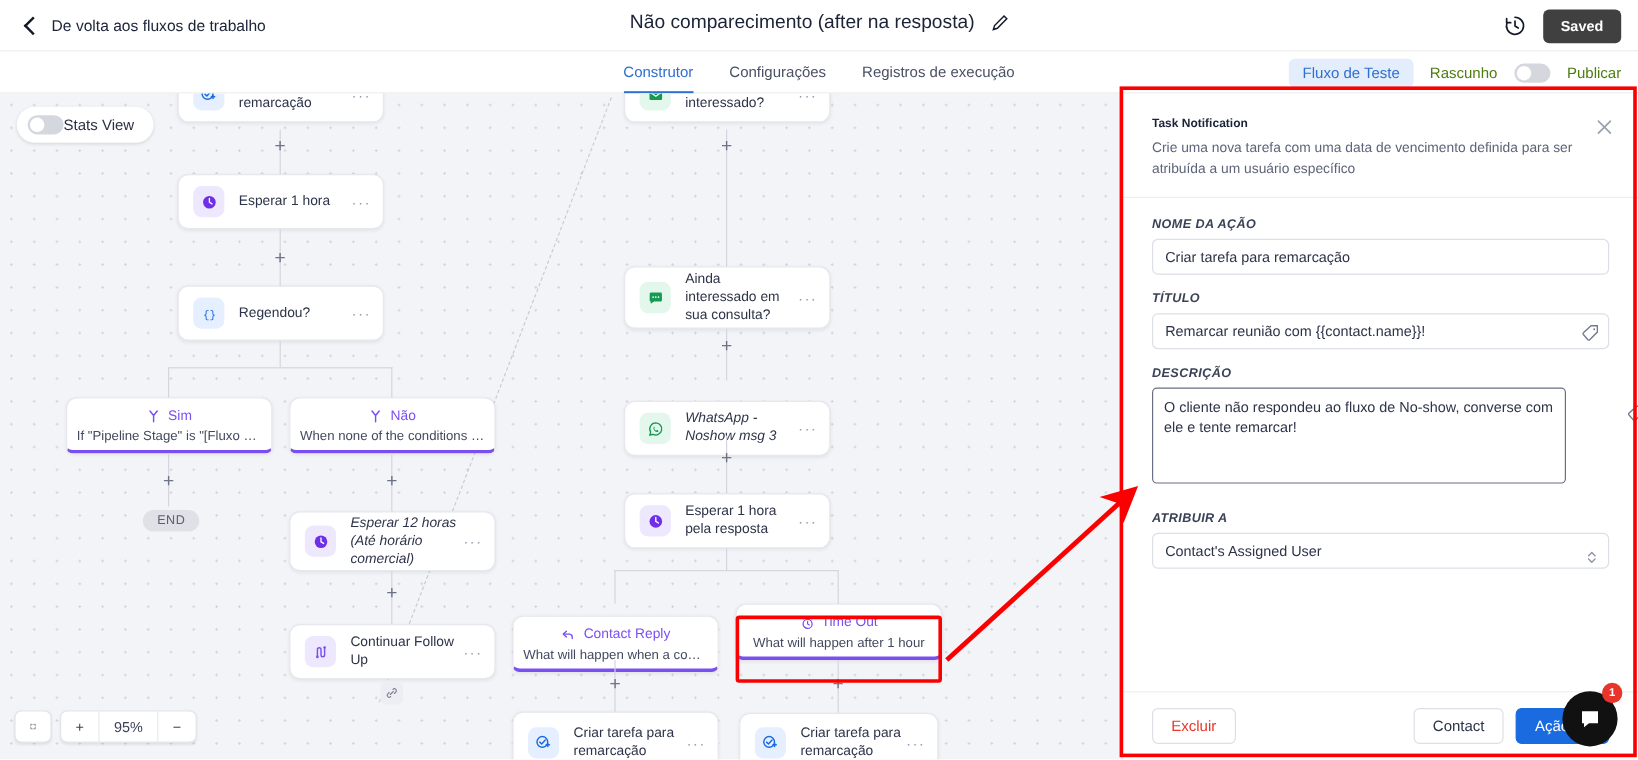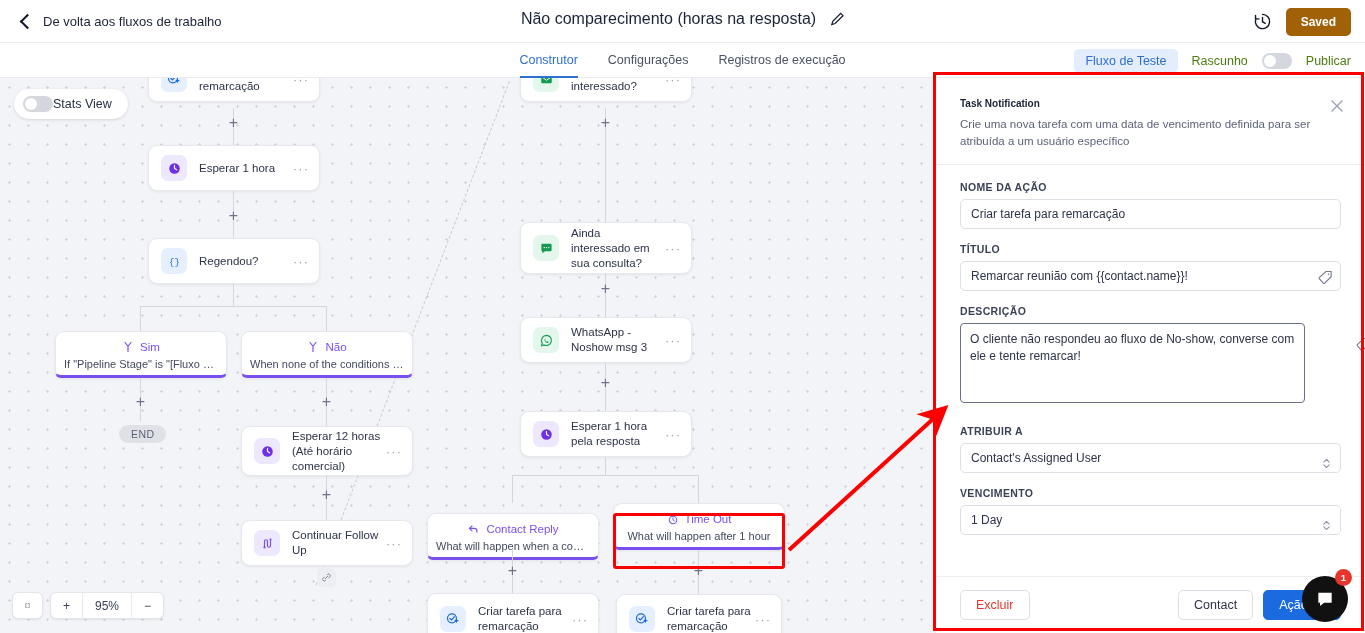--- a/index.html
+++ b/index.html
@@ -32,21 +32,21 @@
     display: flex; align-items: center; gap: 14px;
   }
   .title-text { font-size: 16px; color: #1b2337; white-space: nowrap; }
   .pencil-icon { width: 14px; height: 14px; color: #1b2337; cursor: pointer; }
   .topbar-right {
     position: absolute; right: 14px; top: 0; height: 43px;
     display: flex; align-items: center; gap: 14px;
   }
   .history-icon { width: 19px; height: 19px; color: #1b2337; cursor: pointer; }
   .saved-btn {
-    background: #a16207; color: #fff; font-size: 12px; font-weight: 700;
+    background: #404040; color: #fff; font-size: 12px; font-weight: 700;
     border: none; border-radius: 5px; padding: 7px 15px; cursor: pointer;
   }
 
   
   .tabsbar {
     position: absolute; left: 0; top: 43px; width: 1365px; height: 35px;
     background: #fff; border-bottom: 1px solid #e9eaec;
   }
   .tabs {
     position: absolute; left: 50%; transform: translateX(-50%);
@@ -199,21 +199,21 @@
     position: absolute; right: 20px; top: 20px; width: 16px; height: 16px;
     color: #9aa0b0; cursor: pointer;
   }
   .panel-body {
     flex: 1; overflow: hidden; padding: 16px 24px 0 24px;
     border-top: 1px solid #eceef2;
   }
   .fld { margin-bottom: 14px; position: relative; }
   .flabel {
     font-size: 10.5px; font-weight: 700; color: #3b4257;
-    letter-spacing: .35px; margin-bottom: 6px; display: block;
+    letter-spacing: .35px; margin-bottom: 6px; display: block; font-style: italic;
   }
   .finput {
     width: 100%; height: 30px; border: 1px solid #dcdfe6; border-radius: 5px;
     padding: 0 28px 0 10px; font-size: 12px; color: #2d3348;
     font-family: "Liberation Sans", sans-serif; background: #fff;
     outline: none;
   }
   .finput.plain { padding-right: 10px; }
   .ftextarea {
     width: 345px; height: 80px; border: 1px solid #6a7083; border-radius: 4px;
@@ -278,21 +278,21 @@
 
 <div id="app">
 
   <div class="topbar">
     <div class="back-link">
       <span class="chev-left"></span>
       <span>De volta aos fluxos de trabalho</span>
     </div>
 
     <div class="title-row">
-      <span class="title-text">Não comparecimento (horas na resposta)</span>
+      <span class="title-text">Não comparecimento (after na resposta)</span>
       <svg class="pencil-icon" viewBox="0 0 16 16">
         <path d="M11.8 1.6 14.4 4.2 5.4 13.2 1.6 14.4 2.8 10.6z" fill="none" stroke="#14182b" stroke-width="1.4"></path>
       </svg>
     </div>
 
     <div class="topbar-right">
       <svg class="history-icon" viewBox="0 0 24 24">
         <path d="M12 3a9 9 0 1 1-8.5 6" fill="none" stroke="#14182b" stroke-width="1.8" stroke-linecap="round"></path>
         <path d="M3.2 4.4v4.3h4.3" fill="none" stroke="#14182b" stroke-width="1.8" stroke-linecap="round" stroke-linejoin="round"></path>
         <path d="M12 7v5.3l3.4 2" fill="none" stroke="#14182b" stroke-width="1.8" stroke-linecap="round"></path>
@@ -392,21 +392,21 @@
       <div class="bsub">When none of the conditions are met</div>
     </div>
 
     <div class="connector vline" style="left:140px; top:300px; height:44px;"></div>
     <div class="plus" style="left:133px; top:316px;">+</div>
     <div class="endpill" style="left:119px; top:347px;">END</div>
 
     <div class="connector vline" style="left:326px; top:300px; height:50px;"></div>
     <div class="plus" style="left:319px; top:316px;">+</div>
 
-    <div class="node" style="left:241px; top:348px; width:172px; height:50px;">
+    <div class="node" style="left:241px; top:348px; width:172px; height:50px;font-style:italic;">
       <div class="nicon ic-purple">
         <svg viewBox="0 0 20 20" width="15" height="15">
             <circle cx="10" cy="10" r="7" fill="#6f2fe8"></circle>
             <path d="M10 5.7V10l2.9 1.8" stroke="#fff" stroke-width="1.5" fill="none" stroke-linecap="round"></path>
           </svg>
       </div>
       <div class="nlabel">Esperar 12 horas (Até horário comercial)</div>
       <div class="ndots">···</div>
     </div>
 
@@ -456,21 +456,21 @@
             <circle cx="13" cy="8.8" r=".95" fill="#fff"></circle>
           </svg>
       </div>
       <div class="nlabel">Ainda interessado em sua consulta?</div>
       <div class="ndots">···</div>
     </div>
 
     <div class="connector vline" style="left:605px; top:196px; height:43px;"></div>
     <div class="plus" style="left:598px; top:203px;">+</div>
 
-    <div class="node" style="left:520px; top:239px; width:172px; height:46px;">
+    <div class="node" style="left:520px; top:256px; width:172px; height:46px;font-style:italic;">
       <div class="nicon ic-green">
         <svg viewBox="0 0 20 20" width="15" height="15">
             <path d="M10 3.2a6.7 6.7 0 0 0-5.7 10.2l-.9 3.4 3.5-.9A6.7 6.7 0 1 0 10 3.2z" fill="none" stroke="#169a52" stroke-width="1.5"></path>
             <path d="M7.6 7.1c.3-.1.5 0 .7.4l.5 1c.1.3 0 .5-.2.7l-.3.3c-.1.2-.1.3 0 .5.5.8 1 1.3 1.8 1.7.2.1.4.1.5 0l.4-.4c.2-.2.4-.2.6-.1l1 .5c.3.2.4.4.3.7-.2.7-.9 1.1-1.7 1-1.5-.2-3.6-2.2-3.9-3.8-.1-.8.3-1.4 1-1.7z" fill="#169a52"></path>
           </svg>
       </div>
       <div class="nlabel">WhatsApp - Noshow msg 3</div>
       <div class="ndots">···</div>
     </div>
 
@@ -616,27 +616,20 @@
       </div>
 
       <div class="fld" style="margin-top:18px;">
         <label class="flabel">ATRIBUIR A</label>
         <input class="fselect" type="text" readonly="" value="Contact's Assigned User" style="">
         <svg class="sel-caret" viewBox="0 0 10 14">
           <path d="M2 5.5 5 2.5 8 5.5M2 8.5 5 11.5 8 8.5" fill="none" stroke="#8b91a3" stroke-width="1.2" stroke-linecap="round" stroke-linejoin="round"></path>
         </svg>
       </div>
 
-      <div class="fld">
-        <label class="flabel">VENCIMENTO</label>
-        <input class="fselect" type="text" readonly="" value="1 Day" style="">
-        <svg class="sel-caret" viewBox="0 0 10 14">
-          <path d="M2 5.5 5 2.5 8 5.5M2 8.5 5 11.5 8 8.5" fill="none" stroke="#8b91a3" stroke-width="1.2" stroke-linecap="round" stroke-linejoin="round"></path>
-        </svg>
-      </div>
     </div>
 
     <div class="panel-foot">
       <button class="btn btn-del">Excluir</button>
       <div class="foot-right">
         <button class="btn btn-cancel">Contact</button>
         <button class="btn btn-primary">Ação de</button>
       </div>
     </div>
   </div>

